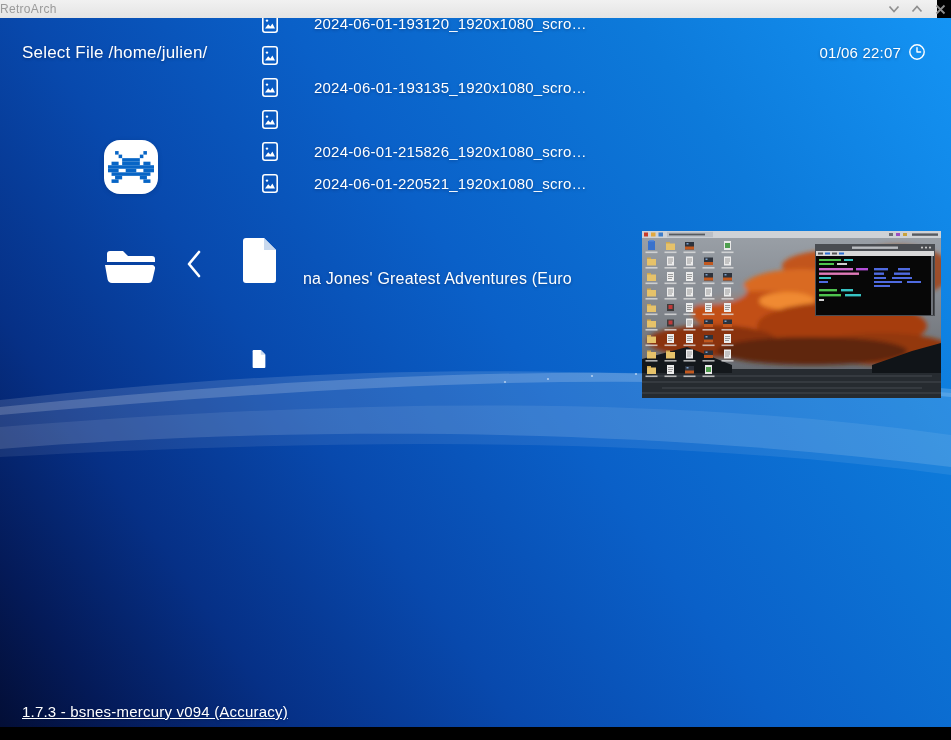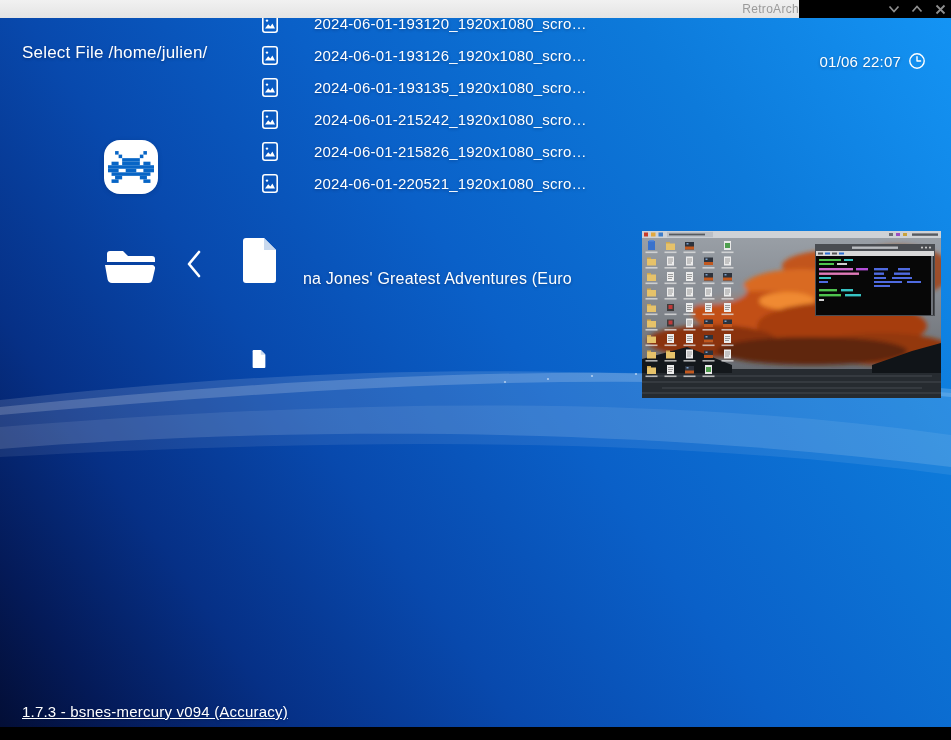--- a/index.html
+++ b/index.html
@@ -2,39 +2,39 @@
 <html><head>
 <meta charset="utf-8">
 <style>
   html,body{margin:0;padding:0;}
   body{
     width:951px;height:740px;position:relative;overflow:hidden;
     font-family:"Liberation Sans",sans-serif;background:#000;
   }
   
   #titlebar{
-    position:absolute;top:0;left:0;width:799px;height:18px;
+    position:absolute;top:0;left:0;width:937px;height:18px;
     background:linear-gradient(#f1f1f1,#e4e4e4);
-    display:flex;align-items:center;justify-content:flex-end;
+    display:flex;align-items:center;justify-content:flex-start;
   }
   #titlebar .title{font-size:12px;color:#9a9a9a;letter-spacing:.3px;}
   #win-controls{position:absolute;right:5px;top:0;height:18px;display:flex;align-items:center;gap:11px;}
   #win-controls .ctl{width:12px;height:12px;display:flex;align-items:center;justify-content:center;cursor:default;}
 
   
   #screen{
     position:absolute;top:18px;left:0;width:951px;height:709px;overflow:hidden;
     background:linear-gradient(235deg,#1494f4 0%,#0d7ada 22%,#0a60c8 46%,#0849ad 64%,#063086 80%,#041a58 92%,#030e36 100%);
   }
   .t{color:#fff;text-shadow:0 1px 3px rgba(3,20,60,.4);}
 
   #ribbon{position:absolute;left:0;top:337px;width:951px;height:170px;pointer-events:none;}
 
   #breadcrumb{position:absolute;left:22px;top:25px;font-size:17px;letter-spacing:.2px;}
-  #clock-area{position:absolute;right:25px;top:34px;display:flex;align-items:center;gap:7px;}
+  #clock-area{position:absolute;right:25px;top:25px;display:flex;align-items:center;gap:7px;}
   #clock-area .time{font-size:15px;letter-spacing:.2px;}
 
   
   #file-list{position:absolute;left:0;top:-11px;right:0;}
   .file-row{height:32px;display:flex;align-items:center;padding-left:251px;margin-left:11px;}
   .row-icon{width:16px;height:19px;flex:0 0 auto;}
   .file-row .label{margin-left:36px;font-size:15px;letter-spacing:.2px;color:#fff;
     text-shadow:0 1px 3px rgba(3,20,60,.4);white-space:nowrap;}
 
   
@@ -127,33 +127,31 @@
     <div class="file-row">
       <svg class="row-icon">
           <use href="#img-icon"></use>
         </svg>
       <span class="label">2024-06-01-193120_1920x1080_scro…</span>
     </div>
     <div class="file-row">
       <svg class="row-icon">
           <use href="#img-icon"></use>
         </svg>
-      <span class="label">2024-06-01-193126_1920x1080_scro…</span>
     </div>
     <div class="file-row">
       <svg class="row-icon">
           <use href="#img-icon"></use>
         </svg>
       <span class="label">2024-06-01-193135_1920x1080_scro…</span>
     </div>
     <div class="file-row">
       <svg class="row-icon">
           <use href="#img-icon"></use>
         </svg>
-      <span class="label">2024-06-01-215242_1920x1080_scro…</span>
     </div>
     <div class="file-row">
       <svg class="row-icon">
           <use href="#img-icon"></use>
         </svg>
       <span class="label">2024-06-01-215826_1920x1080_scro…</span>
     </div>
     <div class="file-row">
       <svg class="row-icon">
           <use href="#img-icon"></use>

